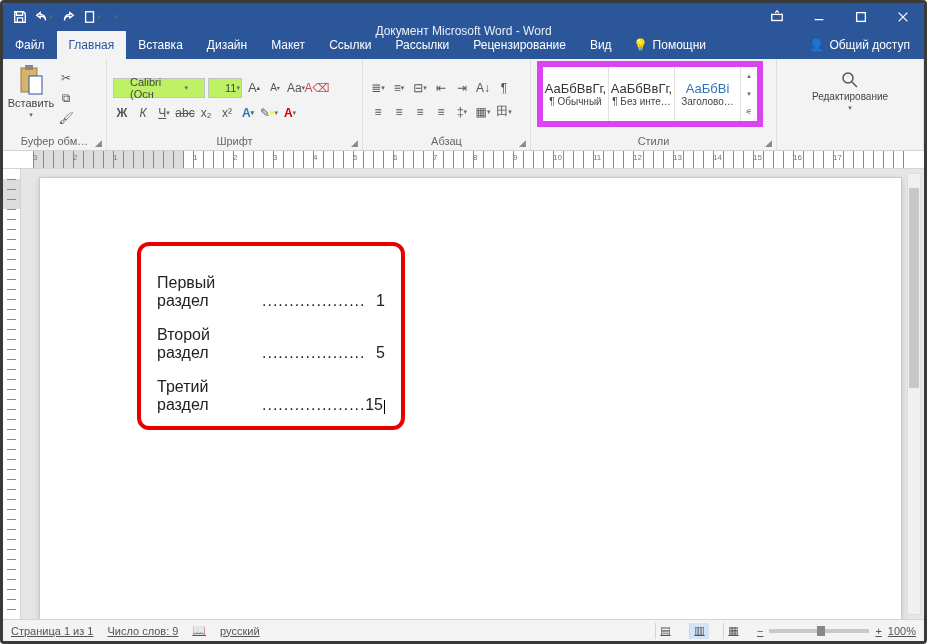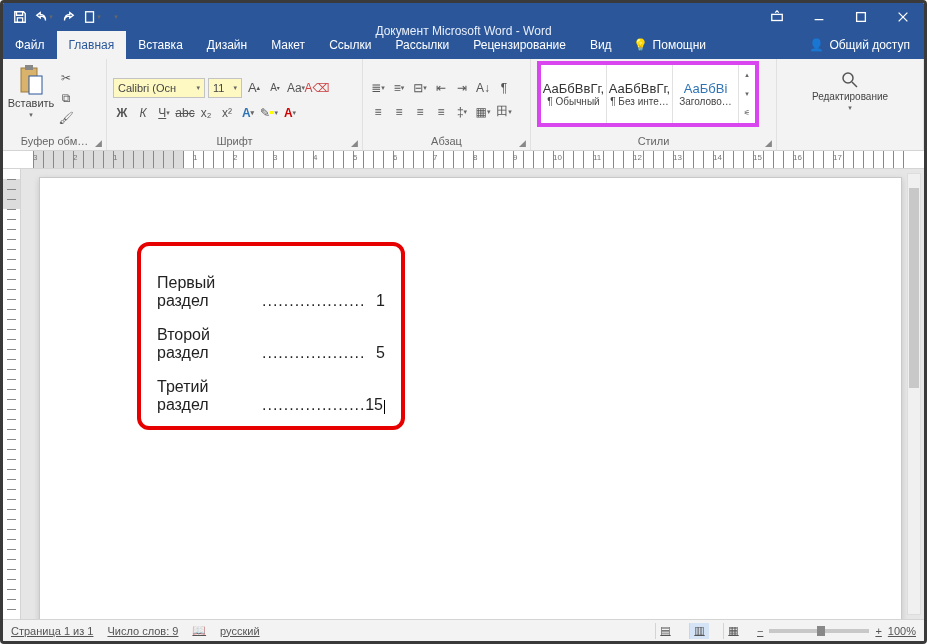--- a/index.html
+++ b/index.html
@@ -17,23 +17,23 @@
 .tell { display: flex; align-items: center; gap: 4px; padding: 0 10px; }
 .share { margin-left: auto; padding: 0 14px; display: flex; align-items: center; gap: 5px; }
 .ribbon { height: 92px; background: #f3f3f3; border-bottom: 1px solid #d4d4d4; display: flex; font-size: 11px; color: #444; }
 .group { border-right: 1px solid #e1e1e1; padding: 2px 6px 0 6px; display: flex; flex-direction: column; position: relative; }
 .group-body { flex: 1; display: flex; gap: 4px; }
 .group-label { text-align: center; font-size: 11px; color: #666; height: 16px; line-height: 14px; position: relative; }
 .group-label .dlg { position: absolute; right: -2px; top: 2px; font-size: 9px; color: #888; }
 .big-btn { width: 44px; display: flex; flex-direction: column; align-items: center; gap: 2px; padding-top: 4px; }
 .col { display: flex; flex-direction: column; gap: 2px; justify-content: center; }
 .row { display: flex; align-items: center; gap: 3px; }
-.sel { border: 1px solid #c3c3c3; background: #fef9c3; height: 20px; font-size: 11px; padding: 0 4px; display: flex; align-items: center; justify-content: space-between; }
+.sel { border: 1px solid #c3c3c3; background: #bef264; height: 20px; font-size: 11px; padding: 0 16px; display: flex; align-items: center; justify-content: space-between; }
 .ico { width: 18px; height: 18px; display: flex; align-items: center; justify-content: center; font-size: 12px; color: #555; }
-.styles-gallery { display: flex; border: 4px solid #d946ef; background: #fff; height: 66px; }
+.styles-gallery { display: flex; border: 6px solid #d946ef; background: #fff; height: 66px; }
 .style-item { width: 66px; border-right: 1px solid #e1e1e1; display: flex; flex-direction: column; align-items: center; justify-content: center; font-size: 10px; }
 .style-prev { font-size: 13px; color: #333; }
 .style-item.h1 .style-prev { color: #2e74b5; }
 .ruler-h { height: 18px; background: #fff; border-bottom: 1px solid #d4d4d4; position: relative; font-size: 8px; color: #777; overflow: hidden; }
 .ruler-h .rinner { position: absolute; left: 30px; right: 18px; top: 0; bottom: 0; background: repeating-linear-gradient(to right,#888 0,#888 1px,transparent 1px,transparent 10px); }
 .ruler-h .shade { position: absolute; left: 30px; width: 150px; top: 0; bottom: 0; background: #dcdcdc; }
 .ruler-h .nums { position: absolute; left: 30px; top: 2px; display: flex; gap: 34px; }
 .workarea { position: absolute; top: 166px; left: 0; right: 0; bottom: 22px; background: #e6e6e6; display: flex; }
 .ruler-v { width: 18px; background: #fff; border-right: 1px solid #d4d4d4; position: relative; }
 .ruler-v .rinner { position: absolute; top: 10px; bottom: 0; left: 4px; right: 4px; background: repeating-linear-gradient(to bottom,#888 0,#888 1px,transparent 1px,transparent 10px); }

